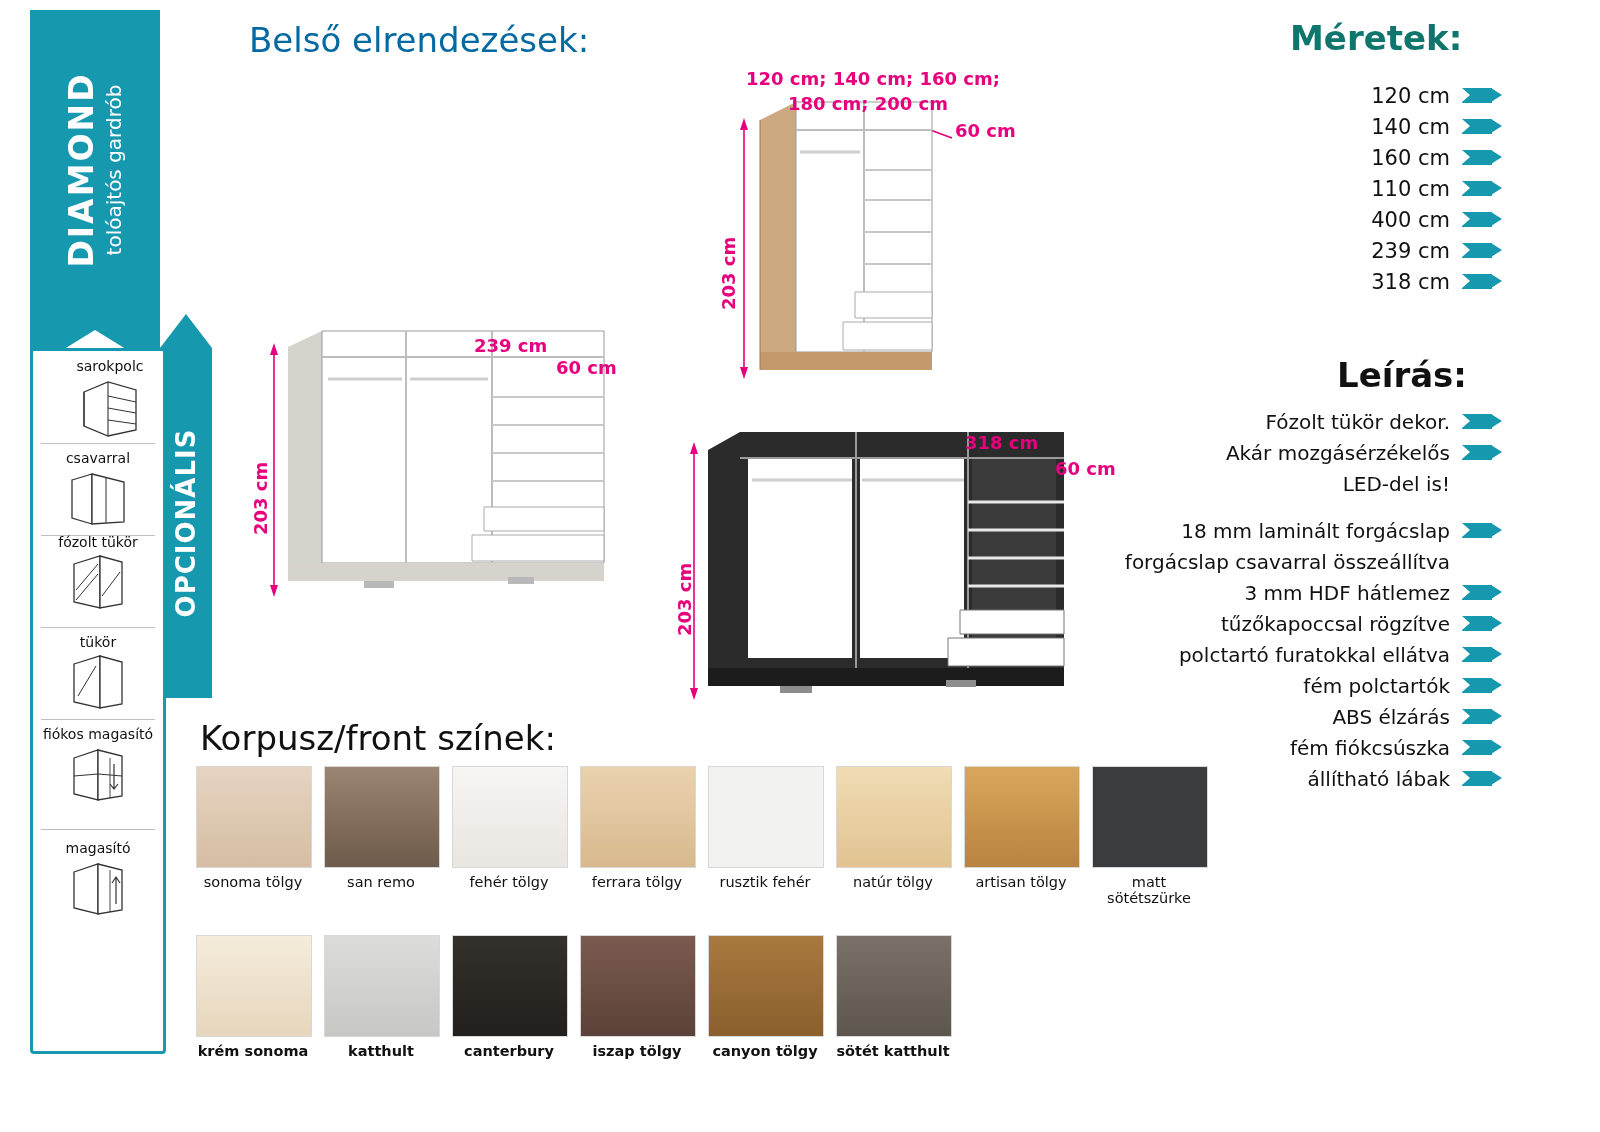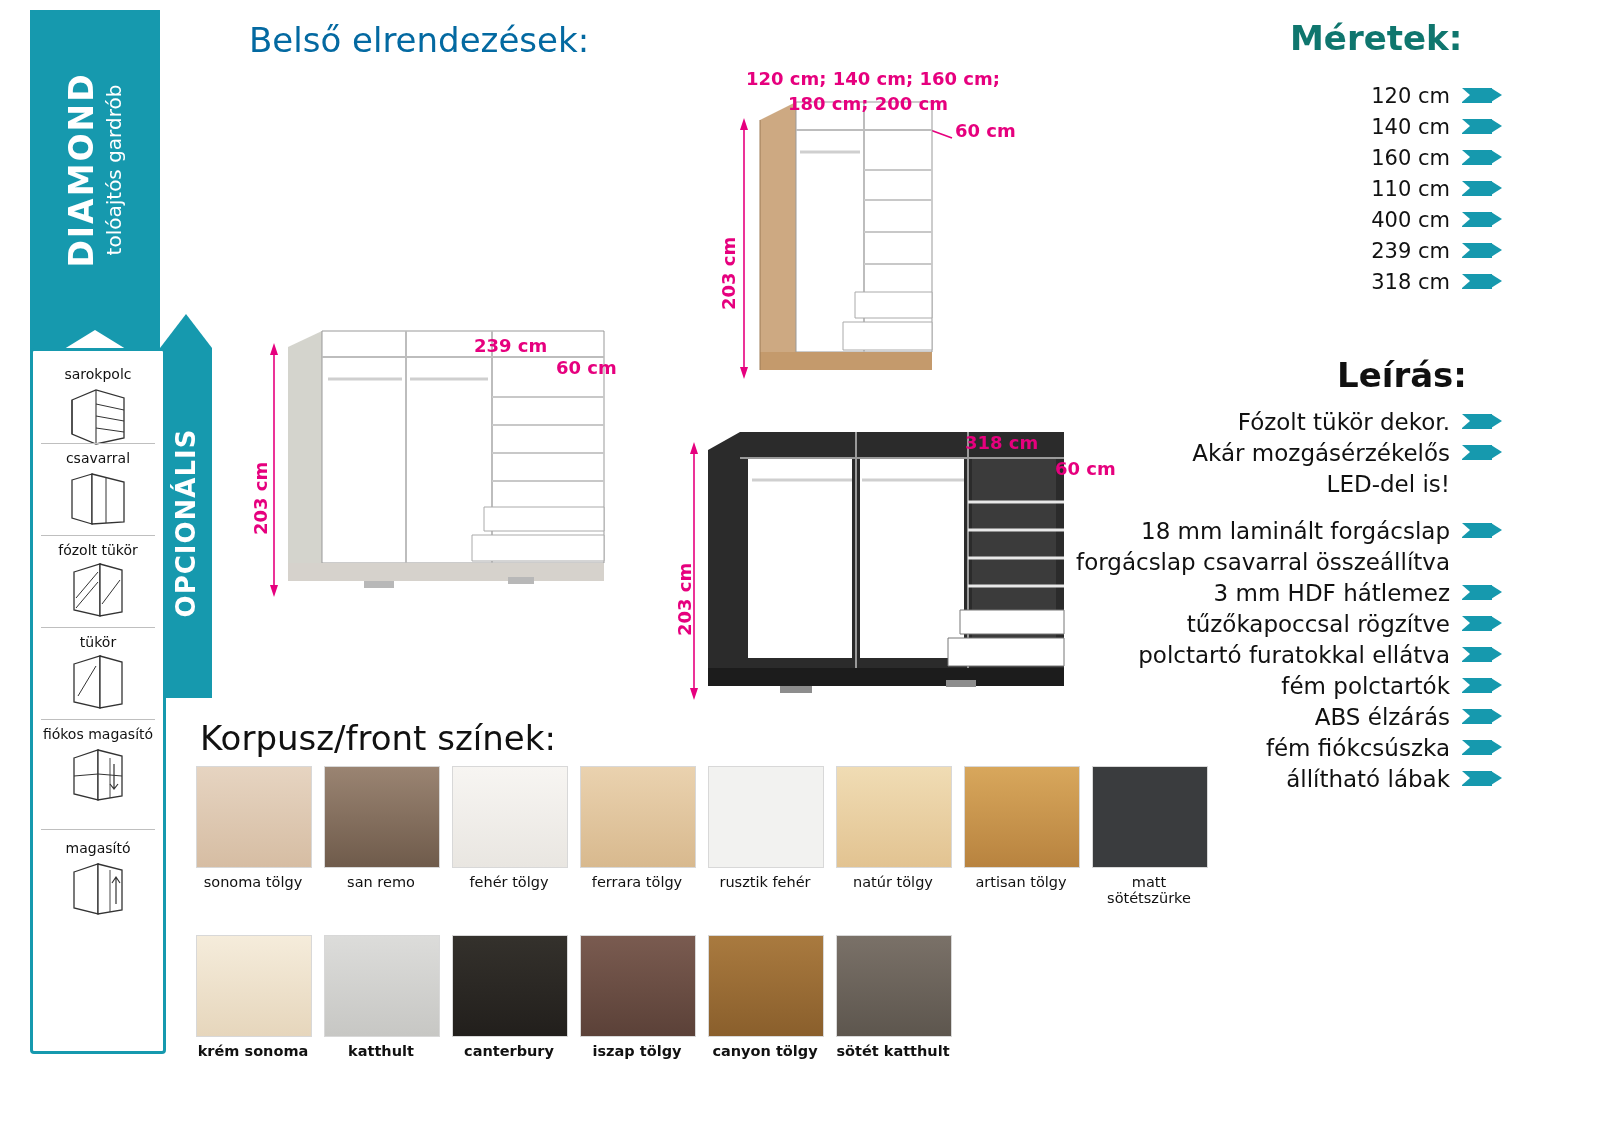--- a/index.html
+++ b/index.html
@@ -86,21 +86,21 @@
   .arrow .body{position:absolute;left:0;top:0;width:30px;height:15px;background:#1699ae;}
   .arrow .tip{position:absolute;right:0;top:0;width:0;height:0;
     border-top:7.5px solid transparent;border-bottom:7.5px solid transparent;
     border-left:11px solid #1699ae;}
   .arrow .notch{position:absolute;left:0;top:0;width:0;height:0;
     border-top:7.5px solid transparent;border-bottom:7.5px solid transparent;
     border-left:8px solid #ffffff;}
 
   .desc{position:absolute;right:98px;top:406px;width:470px;}
   .desc-row{display:flex;align-items:center;justify-content:flex-end;min-height:31px;}
-  .desc-row .txt{font-size:23px;color:#111;margin-right:12px;text-align:right;}
+  .desc-row .txt{font-size:20px;color:#111;margin-right:12px;text-align:right;}
   .desc-gap{height:16px;}
 
   
   .fig{position:absolute;}
   .dimtxt{position:absolute;color:#e6007e;font-weight:bold;font-family:"DejaVu Sans",sans-serif;}
   .vtxt{transform:rotate(-90deg);transform-origin:0 0;white-space:nowrap;}
 
   
   .swatches{position:absolute;left:196px;top:766px;width:1040px;}
   .swatch-row{display:flex;gap:14px;}
@@ -122,21 +122,21 @@
     <div class="notch"></div>
   </div>
 
   <div class="opt-tab">
     <div class="tri"></div>
     <div class="opt-tab-label">OPCIONÁLIS</div>
   </div>
 
   <div class="opt-box">
 
-    <div class="opt-item" style="top:16px;">
+    <div class="opt-item" style="top:8px;margin-left:12px;">
       <div class="lbl">sarokpolc</div>
       <div class="opt-ico">
         <svg width="64" height="64" viewBox="0 0 64 64">
           <polygon points="6,18 30,8 58,16 58,56 30,62 6,52" fill="#fff" stroke="#333" stroke-width="1.3"></polygon>
           <line x1="30" y1="8" x2="30" y2="62" stroke="#333" stroke-width="1.1"></line>
           <line x1="30" y1="22" x2="58" y2="28" stroke="#333" stroke-width="1"></line>
           <line x1="30" y1="34" x2="58" y2="39" stroke="#333" stroke-width="1"></line>
           <line x1="30" y1="46" x2="58" y2="50" stroke="#333" stroke-width="1"></line>
           <line x1="6" y1="18" x2="6" y2="52" stroke="#333" stroke-width="1.1"></line>
         </svg>
@@ -149,21 +149,21 @@
       <div class="opt-ico">
         <svg width="64" height="64" viewBox="0 0 64 64">
           <polygon points="6,14 26,8 26,58 6,52" fill="#fff" stroke="#333" stroke-width="1.3"></polygon>
           <polygon points="26,8 58,16 58,56 26,58" fill="#fff" stroke="#333" stroke-width="1.3"></polygon>
           <line x1="40" y1="12" x2="40" y2="57" stroke="#333" stroke-width="1"></line>
         </svg>
       </div>
     </div>
     <div class="opt-sep" style="top:184px;"></div>
 
-    <div class="opt-item" style="top:192px;justify-content:center;">
+    <div class="opt-item" style="top:184px;justify-content:center;">
       <div class="lbl">fózolt tükör</div>
       <div class="opt-ico">
         <svg width="64" height="64" viewBox="0 0 64 64">
           <polygon points="8,14 34,6 34,58 8,52" fill="#fff" stroke="#333" stroke-width="1.3"></polygon>
           <polygon points="34,6 56,12 56,54 34,58" fill="#fff" stroke="#333" stroke-width="1.3"></polygon>
           <line x1="10" y1="40" x2="32" y2="14" stroke="#333" stroke-width="1"></line>
           <line x1="10" y1="50" x2="32" y2="24" stroke="#333" stroke-width="1"></line>
           <line x1="36" y1="46" x2="54" y2="22" stroke="#333" stroke-width="1"></line>
         </svg>
       </div>

